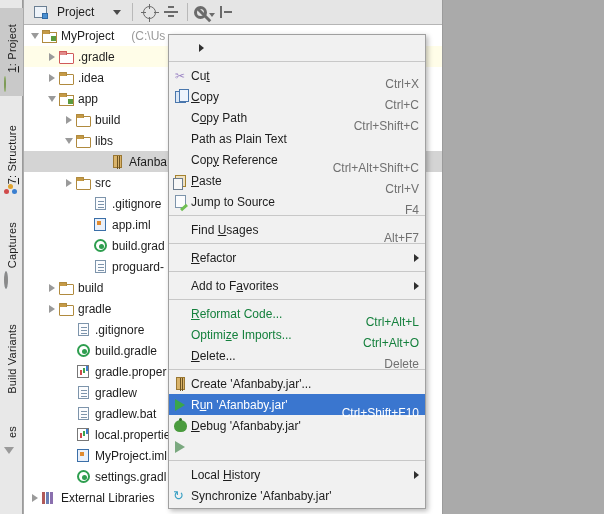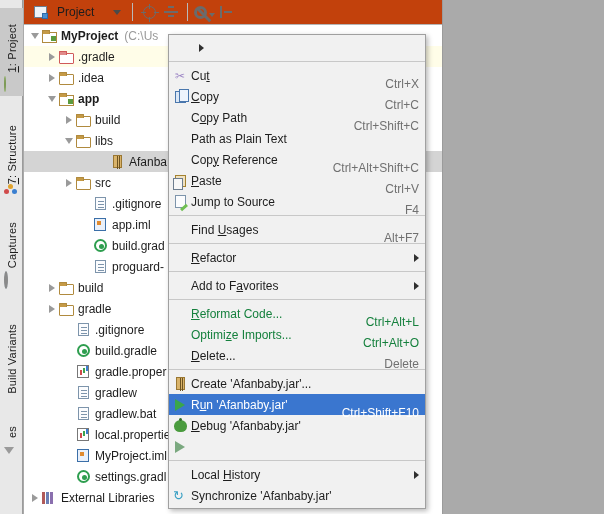--- a/index.html
+++ b/index.html
@@ -40,21 +40,21 @@
 
   
   .panel {
     position: absolute; left: 24px; top: 0;
     width: 419px; height: 514px;
     background: #ffffff;
     border-right: 1px solid #9b9b9b;
   }
   .toolbar {
     position: absolute; left: 0; top: 0; right: 0; height: 25px;
-    background: #c2410c;
+    background: #e5e5e5;
     border-bottom: 1px solid #b5b5b5;
     display: flex; align-items: center;
   }
   .tb-title {
     display: flex; align-items: center; gap: 5px;
     padding: 0 6px 0 8px; height: 24px;
   }
   .tb-title span.lbl { font-size: 12px; color: #1d1d1d; }
   .caret-down {
     width: 0; height: 0; margin-left: 14px;
@@ -79,22 +79,22 @@
     height: 21px; display: flex; align-items: center;
     white-space: nowrap; cursor: default;
   }
   .row.hl-yellow { background: #fffde8; }
   .row.selected  { background: #d4d4d4; }
   .twisty { width: 13px; height: 21px; display: flex; align-items: center; justify-content: center; flex: 0 0 13px; }
   .tri-r { width:0;height:0;border-top:4px solid transparent;border-bottom:4px solid transparent;border-left:6px solid #9a9a9a; }
   .tri-d { width:0;height:0;border-left:4px solid transparent;border-right:4px solid transparent;border-top:6px solid #9a9a9a; }
   .ico { width: 16px; height: 16px; flex: 0 0 16px; margin-right: 4px; display:flex;align-items:center;justify-content:center;}
   .lbl { font-size: 12px; color: #1d1d1d; }
-  .lbl.b { font-weight: bold; }
-  .path { font-size: 12px; color: #9a9a9a; margin-left: 6px; }
+  .lbl.b { font-weight: normal; }
+  .path { font-size: 12px; color: #9a9a9a; margin-left: 17px; }
 
   
   .menu {
     position: absolute; left: 168px; top: 34px;
     width: 258px;
     background: #f1f1f1;
     border: 1px solid #a0a0a0;
     box-shadow: 2px 2px 5px rgba(0,0,0,0.28);
     padding: 2px 0;
   }

